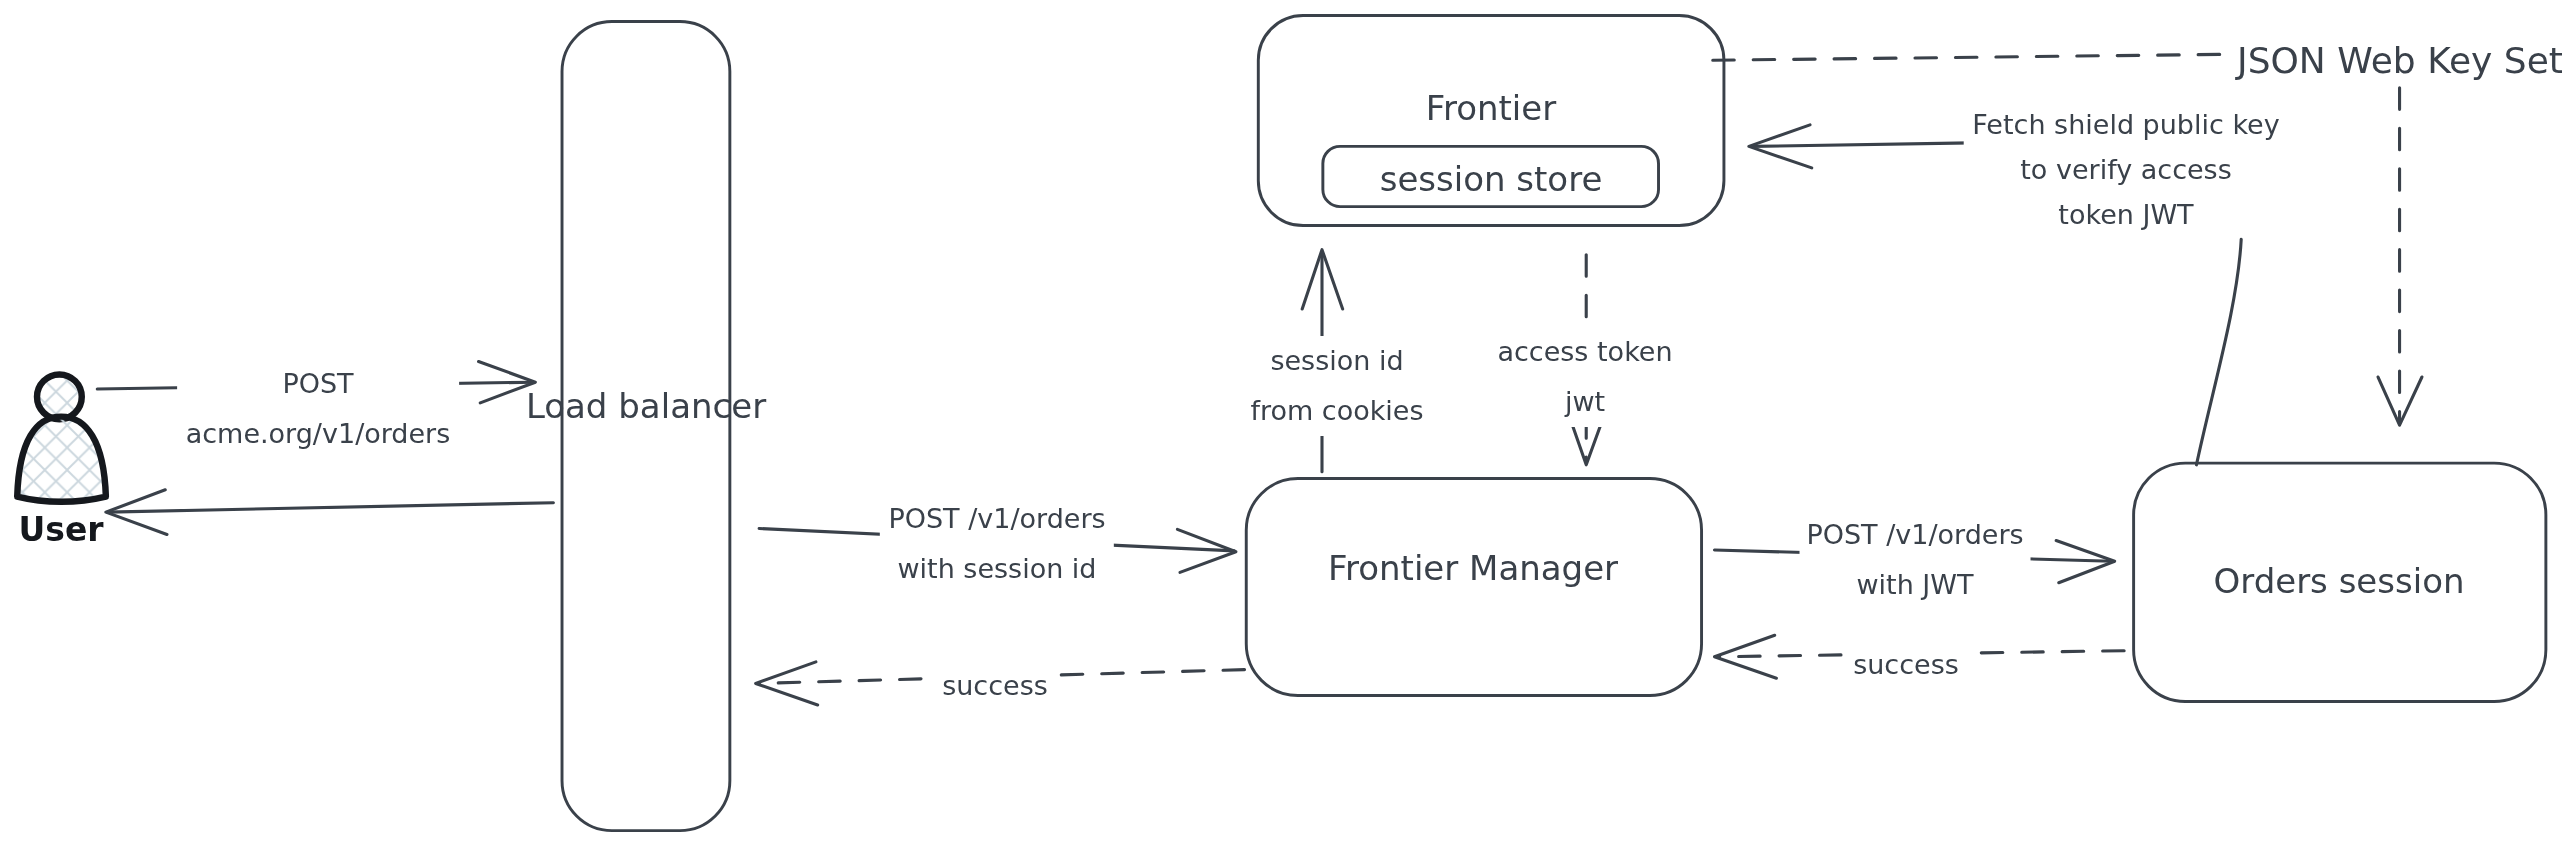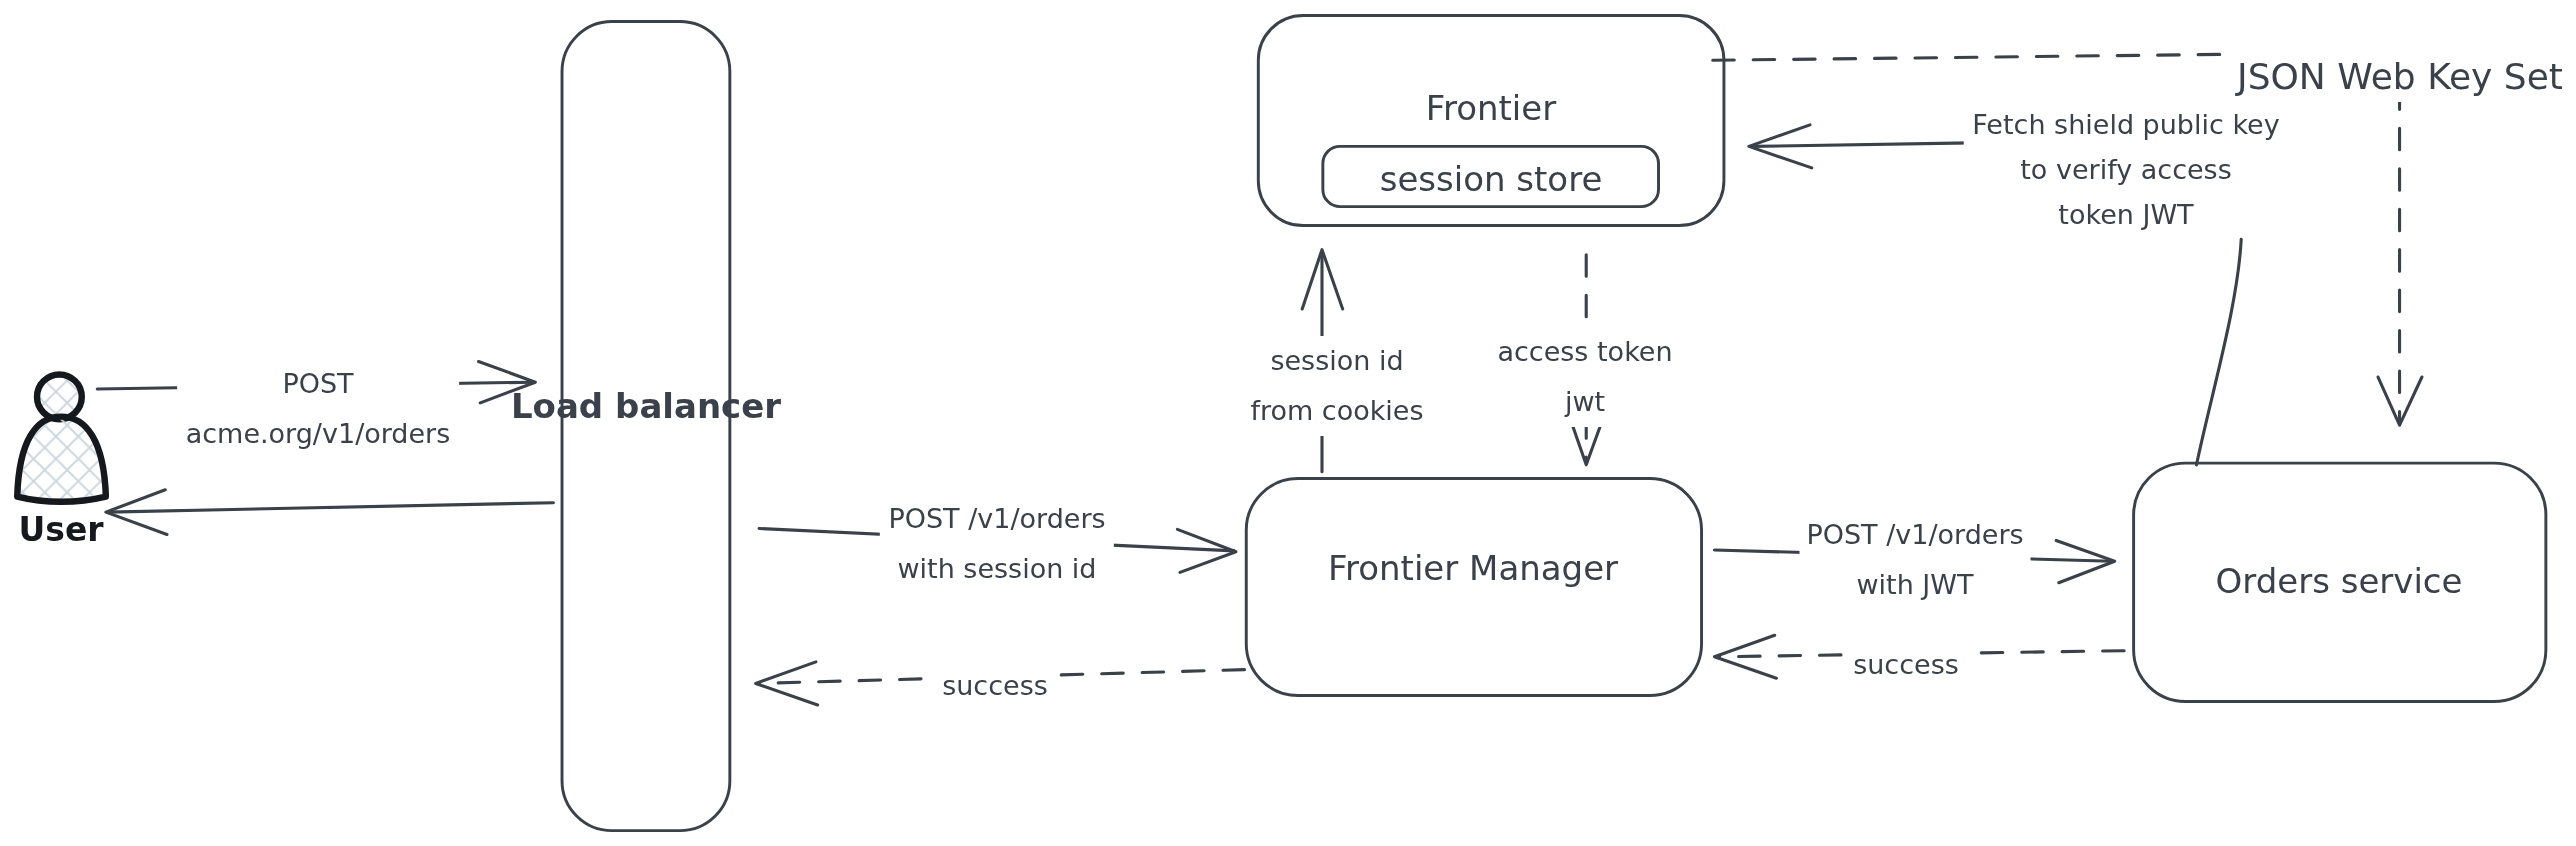--- a/index.html
+++ b/index.html
@@ -100,35 +100,35 @@
     <path class="s" d="M2290 166 L2036 170"></path>
     <path class="s" d="M2103 145 L2032 170 L2105 195"></path>
 
     <path class="s dash" d="M1990 70 L2592 63"></path>
     <path class="s dash" d="M2788 102 L2788 490"></path>
     <path class="s" d="M2763 438 L2788 494 L2814 438"></path>
   </svg>
 
   <div class="user-lbl" style="left:61px;top:510px;">User</div>
 
-  <div class="nl" style="left:646px;top:384px;font-weight:bold;">
+  <div class="nl" style="left:646px;top:384px;">
     <span class="ln">Load</span>
     <span class="ln">balancer</span>
   </div>
 
   <div class="nl" style="left:1491px;top:86px;">Frontier</div>
 
   <div class="nl" style="left:1491px;top:157px;">session store</div>
 
   <div class="nl" style="left:1473px;top:546px;">
     <span class="ln">Frontier</span>
     <span class="ln">Manager</span>
   </div>
 
-  <div class="nl" style="left:2339px;top:559px;">Orders service</div>
+  <div class="nl" style="left:2339px;top:559px;">Orders session</div>
 
   <div class="lbl" style="left:318px;top:336px;margin-top:23px;">
     <span class="ln">POST</span>
     <span class="ln">acme.org/v1/orders</span>
   </div>
 
   <div class="lbl" style="left:997px;top:494px;">
     <span class="ln">POST /v1/orders</span>
     <span class="ln">with session id</span>
   </div>
@@ -151,16 +151,16 @@
   </div>
 
   <div class="lbl" style="left:1906px;top:640px;">success</div>
 
   <div class="lbl fetch-lbl" style="left:2126px;top:102px;">
     <span class="ln">Fetch shield public key</span>
     <span class="ln">to verify access</span>
     <span class="ln">token JWT</span>
   </div>
 
-  <div class="lbl jwks-lbl" style="left:2400px;top:52px;text-align:right;">JSON Web Key Set</div>
+  <div class="lbl jwks-lbl" style="left:2400px;top:36px;text-align:right;">JSON Web Key Set</div>
 
 </div>
 
 
 </body></html>

